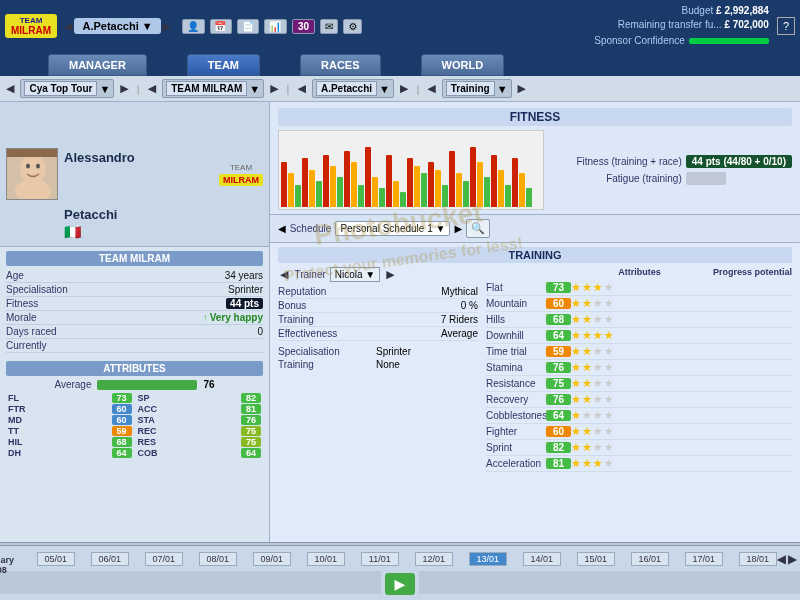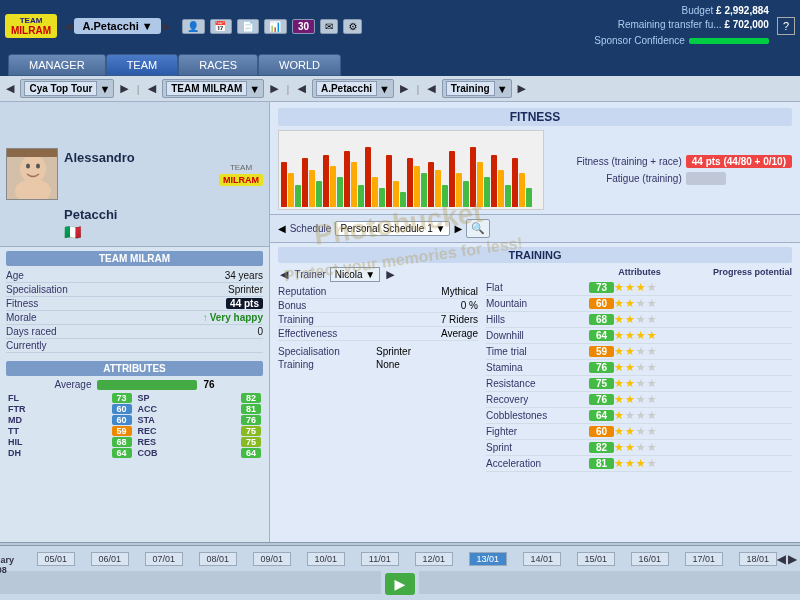--- a/index.html
+++ b/index.html
@@ -3,21 +3,21 @@
   <meta charset="utf-8">
   <style>
     * { margin: 0; padding: 0; box-sizing: border-box; }
     body { width: 800px; height: 600px; font-family: Arial, sans-serif; font-size: 11px; background: #c8d8e8; overflow: hidden; }
 
     
     #top-bar { display: flex; align-items: center; background: #1a3a6a; height: 52px; padding: 0 5px; }
     #team-logo { background: #e8e020; color: #cc0000; font-weight: bold; font-size: 13px; padding: 2px 6px; border-radius: 3px; display: flex; flex-direction: column; align-items: center; margin-right: 5px; }
     #team-logo .milram { color: #cc0000; font-size: 10px; }
     #manager-name-display { background: #b0c8e8; border-radius: 3px; padding: 2px 8px; font-size: 11px; font-weight: bold; display: flex; align-items: center; gap: 3px; }
-    .nav-tab { background: linear-gradient(180deg, #6a8ab8 0%, #4a6a98 100%); color: white; padding: 4px 20px; border-radius: 3px 3px 0 0; cursor: pointer; font-size: 11px; font-weight: normal; border: 1px solid #3a5a88; }
+    .nav-tab { background: linear-gradient(180deg, #6a8ab8 0%, #4a6a98 100%); color: white; padding: 4px 20px; border-radius: 3px 3px 0 0; cursor: pointer; font-size: 11px; font-weight: bold; border: 1px solid #3a5a88; margin-left: 40px; }
     .nav-tab.active { background: linear-gradient(180deg, #4a7ac8 0%, #2a5aa8 100%); }
     #budget-info { margin-left: auto; color: white; font-size: 10px; line-height: 1.4; text-align: right; }
     #budget-info .label { color: #aaccee; }
     #budget-info .amount { color: white; font-weight: bold; }
     #sponsor-bar-container { display: flex; align-items: center; gap: 4px; margin-top: 2px; }
     #sponsor-bar { background: #00cc44; height: 6px; width: 80px; border-radius: 2px; }
     #help-btn { color: white; border: 1px solid #aaa; padding: 2px 5px; margin-left: 8px; cursor: pointer; font-size: 11px; }
     .icon-btn { background: #b8c8d8; border: 1px solid #8a9ab0; border-radius: 2px; padding: 1px 4px; margin: 0 1px; cursor: pointer; font-size: 10px; }
 
     
@@ -65,21 +65,21 @@
     
     #fitness-section { padding: 6px 8px 4px; background: #dce8f8; border-bottom: 1px solid #a0b0c8; }
     #fitness-title { text-align: center; font-weight: bold; font-size: 12px; color: #1a2a5a; background: #c8d8f0; padding: 2px; border-radius: 2px; margin-bottom: 4px; }
     #fitness-content { display: flex; gap: 8px; }
     #fitness-chart { flex: 1; height: 80px; display: flex; align-items: flex-end; gap: 1px; background: #f0f0f0; border: 1px solid #ccc; padding: 2px; }
     .bar-group { display: flex; gap: 1px; align-items: flex-end; }
     .bar { width: 6px; border-radius: 1px 1px 0 0; }
     #fitness-stats { display: flex; flex-direction: column; gap: 4px; justify-content: center; min-width: 200px; }
     .fitness-stat-row { display: flex; align-items: center; gap: 4px; font-size: 10px; }
     .fitness-stat-label { color: #336; width: 130px; text-align: right; }
-    .fitness-stat-value { background: #ef4444; color: white; padding: 1px 6px; border-radius: 2px; font-weight: bold; font-size: 10px; }
+    .fitness-stat-value { background: #14532d; color: white; padding: 1px 6px; border-radius: 2px; font-weight: bold; font-size: 10px; }
     .fitness-stat-value.gray { background: #c0c8d8; color: #333; }
 
     
     #schedule-row { display: flex; align-items: center; padding: 4px 8px; gap: 4px; background: #d8e4f4; border-bottom: 1px solid #a0b0c8; }
     #schedule-label { font-size: 10px; color: #336; }
     .schedule-arr { font-size: 10px; cursor: pointer; }
     #schedule-select { background: #fff; border: 1px solid #8a9ab0; padding: 1px 4px; font-size: 10px; border-radius: 2px; }
     #schedule-search { background: #e8f0f8; border: 1px solid #8a9ab0; padding: 2px 4px; border-radius: 2px; cursor: pointer; }
 
     
@@ -96,21 +96,21 @@
     #training-specialisation { margin-top: 4px; }
     .training-spec-row { display: flex; gap: 8px; padding: 1px 0; }
     .spec-label { color: #336; font-size: 10px; width: 90px; }
     .spec-value { font-size: 10px; }
 
     
     #progress-table { flex: 1; }
     .progress-header { display: flex; justify-content: space-between; margin-bottom: 3px; }
     .progress-col-header { font-size: 9px; color: #336; font-weight: bold; text-align: right; }
     .progress-row { display: flex; align-items: center; padding: 1px 0; border-bottom: 1px solid #d0dce8; }
-    .progress-skill { font-size: 10px; color: #336; width: 103px; }
+    .progress-skill { font-size: 10px; color: #336; width: 60px; }
     .progress-value { font-size: 10px; font-weight: bold; width: 25px; text-align: center; }
     .progress-value.green { background: #44bb44; color: white; border-radius: 2px; }
     .progress-value.orange { background: #ee8800; color: white; border-radius: 2px; }
     .progress-stars { display: flex; gap: 1px; }
     .star { color: #f8c000; font-size: 11px; }
     .star.empty { color: #ccc; }
 
     #bottom-bar { display: flex; align-items: center; background: #b8c8d8; border-top: 1px solid #8a9ab0; padding: 2px 4px; height: 38px; }
     #date-label-bottom { font-size: 10px; color: #334; font-weight: bold; text-align: center; min-width: 80px; }
     #timeline-dates-row { display: flex; align-items: center; flex: 1; overflow: hidden; gap: 16px; }

